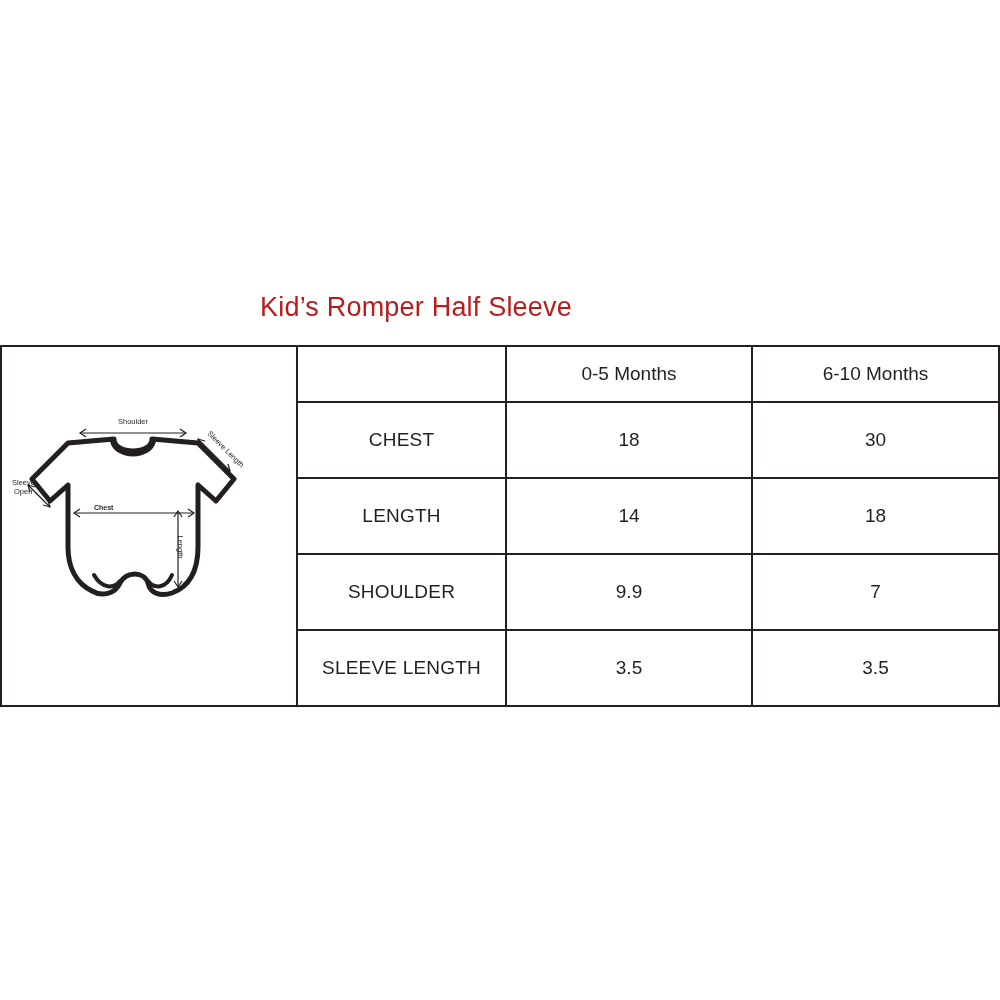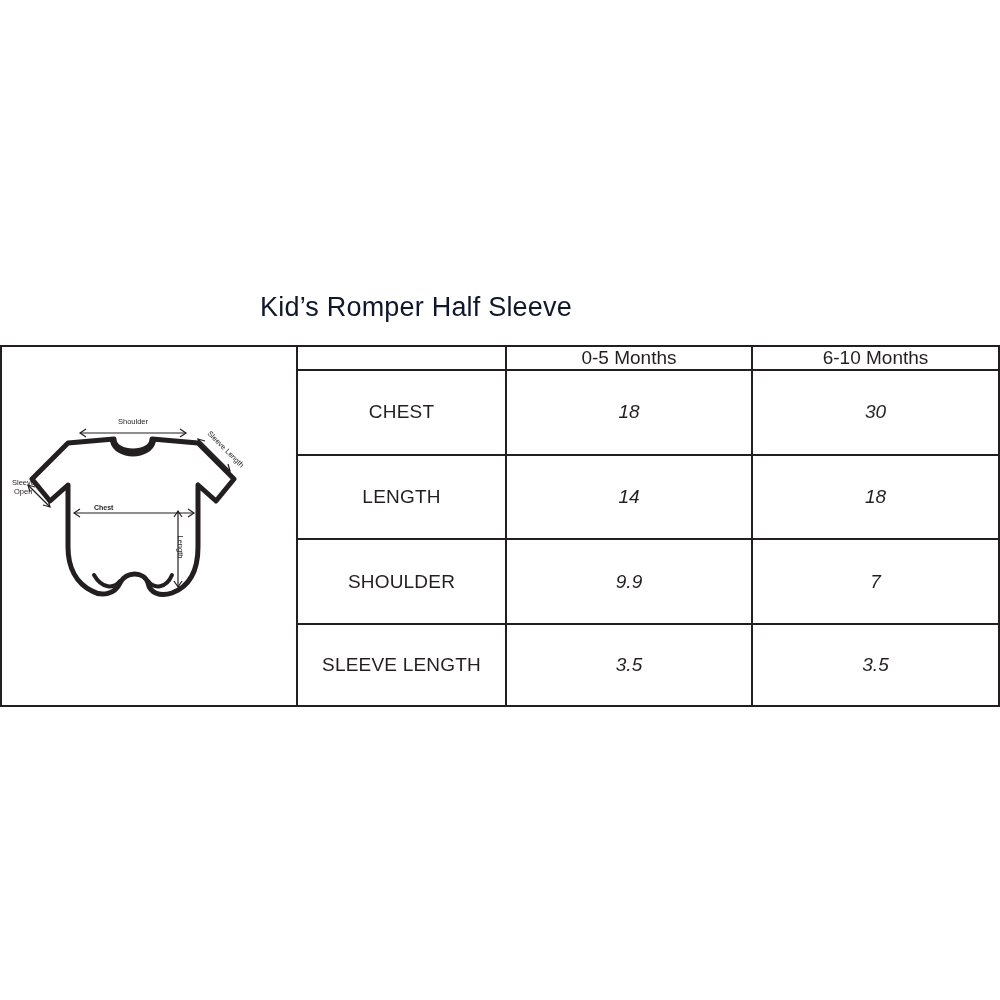--- a/index.html
+++ b/index.html
@@ -25,21 +25,21 @@
   }
 
   .chart-title {
     position: absolute;
     left: 0;
     top: 292px;
     width: 832px;
     text-align: center;
     font-size: 27px;
     font-weight: 400;
-    color: #0f172a;
+    color: #b91c1c;
     letter-spacing: 0.2px;
   }
 
   .chart-box {
     position: absolute;
     left: 0;
     top: 345px;
     width: 1000px;
     height: 362px;
     border: 2px solid #231f20;
@@ -73,21 +73,21 @@
     height: 100%;
     border-collapse: collapse;
     table-layout: fixed;
   }
 
   table.size-table td,
   table.size-table th {
     border: 2px solid #231f20;
     text-align: center;
     vertical-align: middle;
-    padding: 0;
+    padding: 16px;
     font-size: 19px;
     font-weight: 400;
     color: #231f20;
   }
   
   table.size-table tr:first-child th,
   table.size-table tr:first-child td { border-top: none; }
   table.size-table tr:last-child td { border-bottom: none; }
   table.size-table tr td:last-child,
   table.size-table tr th:last-child { border-right: none; }
@@ -102,21 +102,20 @@
     font-weight: bold;
   }
   td.row-label {
     font-size: 20px;
     font-weight: bold;
     letter-spacing: 0.2px;
   }
   td.row-value {
     font-size: 20px;
     font-weight: 400;
-    font-style: italic;
   }
   th.head-blank { border-left: none; }
 
   .fig-label {
     font-size: 7.5px;
     fill: #231f20;
     font-family: "Liberation Sans", sans-serif;
   }
   .fig-label-bold {
     font-size: 7px;

